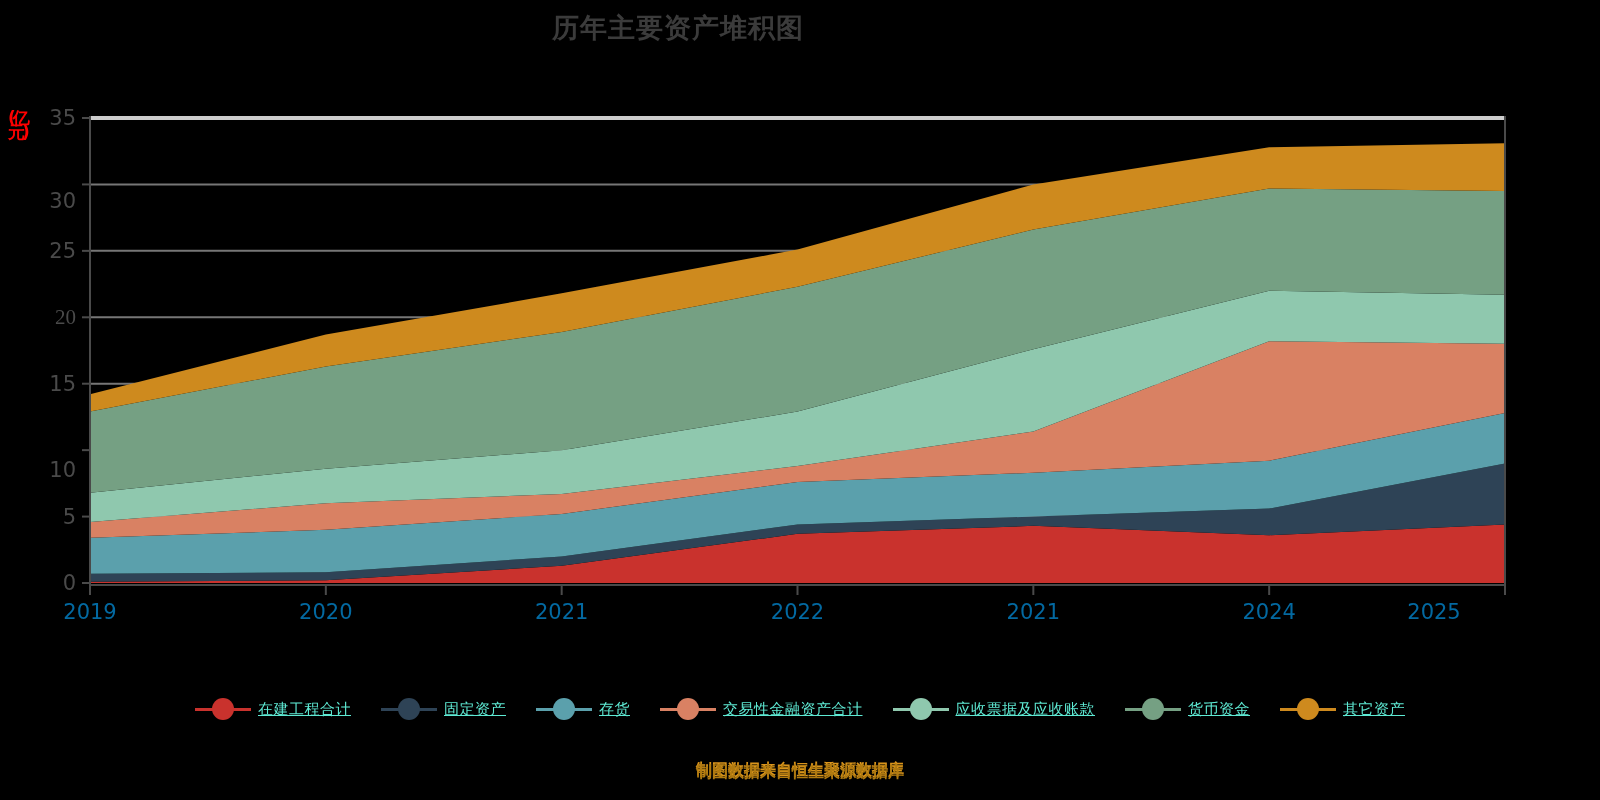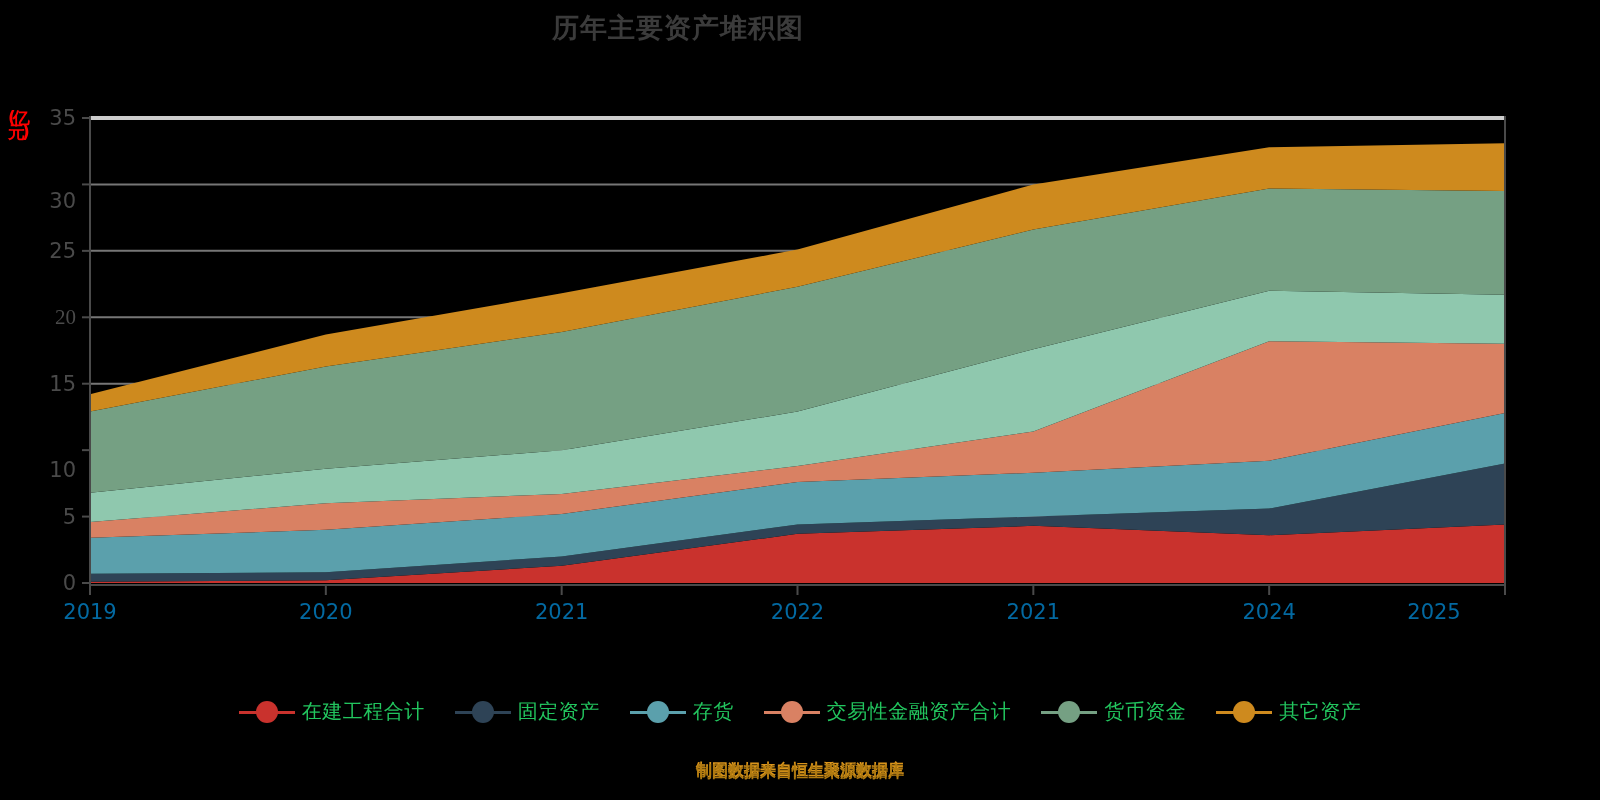--- a/index.html
+++ b/index.html
@@ -113,23 +113,24 @@
   }
   .legend-marker .dot {
     position: absolute;
     left: 17px;
     top: 0px;
     width: 22px;
     height: 22px;
     border-radius: 50%;
   }
   .legend-label {
-    font-size: 20px;
-    color: #22c55e;
+    font-size: 15px;
+    color: #5eead4;
     letter-spacing: 0.5px;
+    text-decoration: underline;
   }
 
   
   #footer-note {
     position: absolute;
     left: 0;
     top: 760px;
     width: 1600px;
     text-align: center;
     font-size: 16px;
@@ -240,20 +241,27 @@
     </div>
     <div class="legend-item">
       <span class="legend-marker">
         <span class="bar" style="background: rgb(217, 129, 99);"></span>
         <span class="dot" style="background: rgb(217, 129, 99);"></span>
       </span>
       <span class="legend-label">交易性金融资产合计</span>
     </div>
     <div class="legend-item">
       <span class="legend-marker">
+        <span class="bar" style="background: rgb(143, 200, 174);"></span>
+        <span class="dot" style="background: rgb(143, 200, 174);"></span>
+      </span>
+      <span class="legend-label">应收票据及应收账款</span>
+    </div>
+    <div class="legend-item">
+      <span class="legend-marker">
         <span class="bar" style="background: rgb(117, 160, 131);"></span>
         <span class="dot" style="background: rgb(117, 160, 131);"></span>
       </span>
       <span class="legend-label">货币资金</span>
     </div>
     <div class="legend-item">
       <span class="legend-marker">
         <span class="bar" style="background: rgb(206, 138, 30);"></span>
         <span class="dot" style="background: rgb(206, 138, 30);"></span>
       </span>

